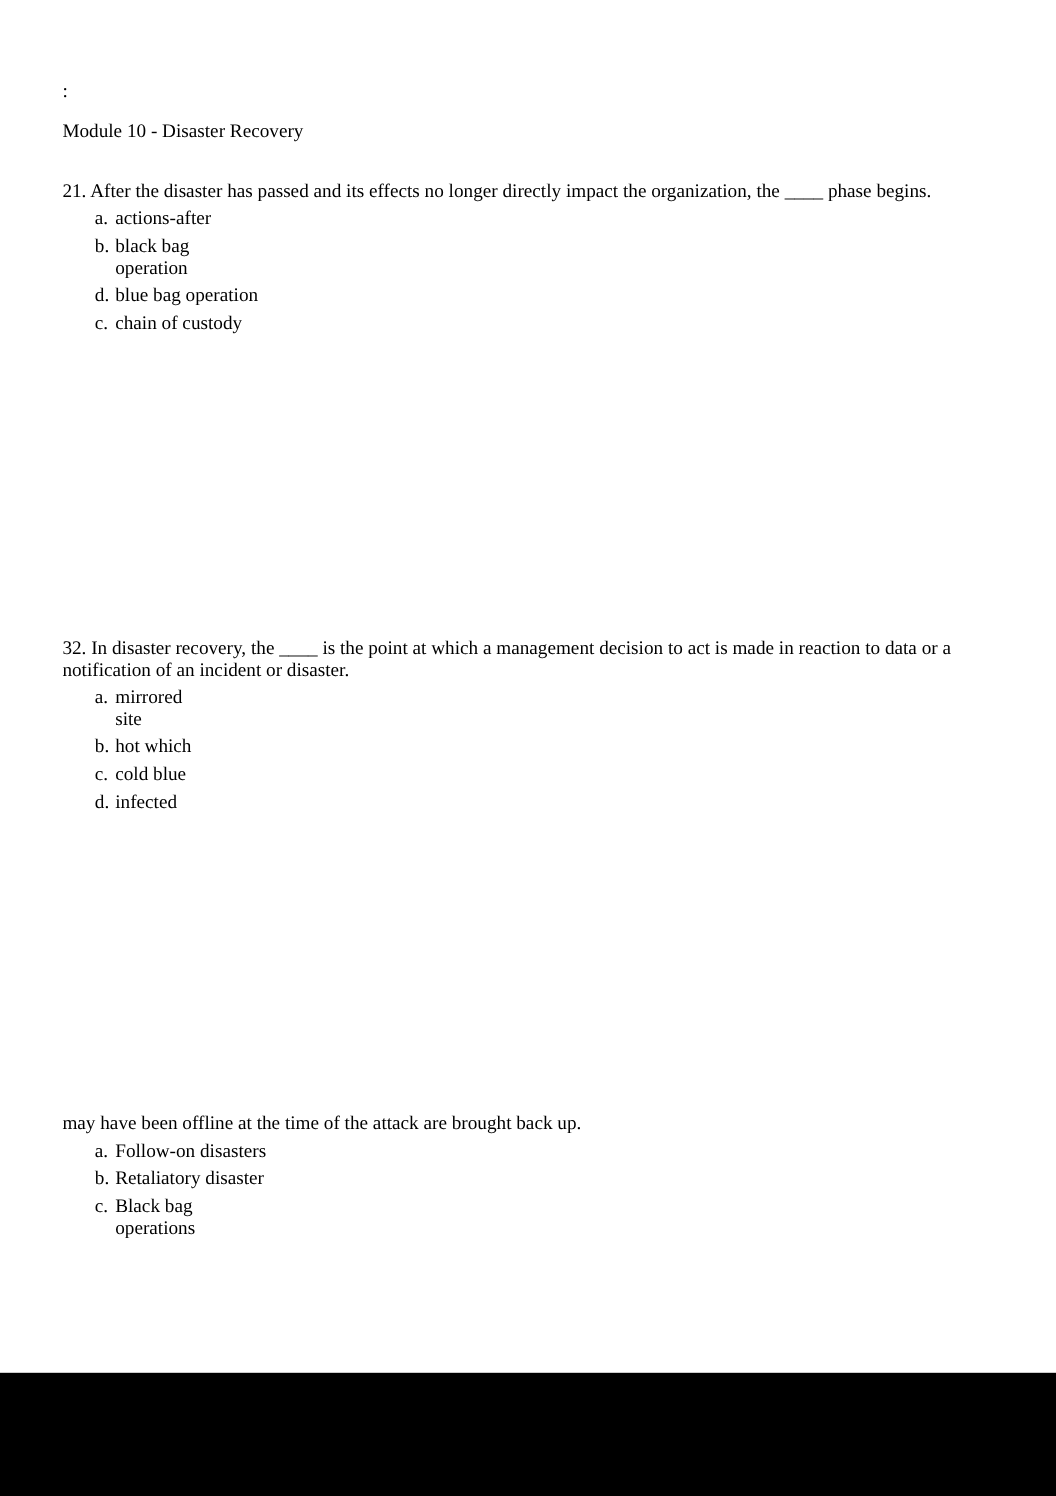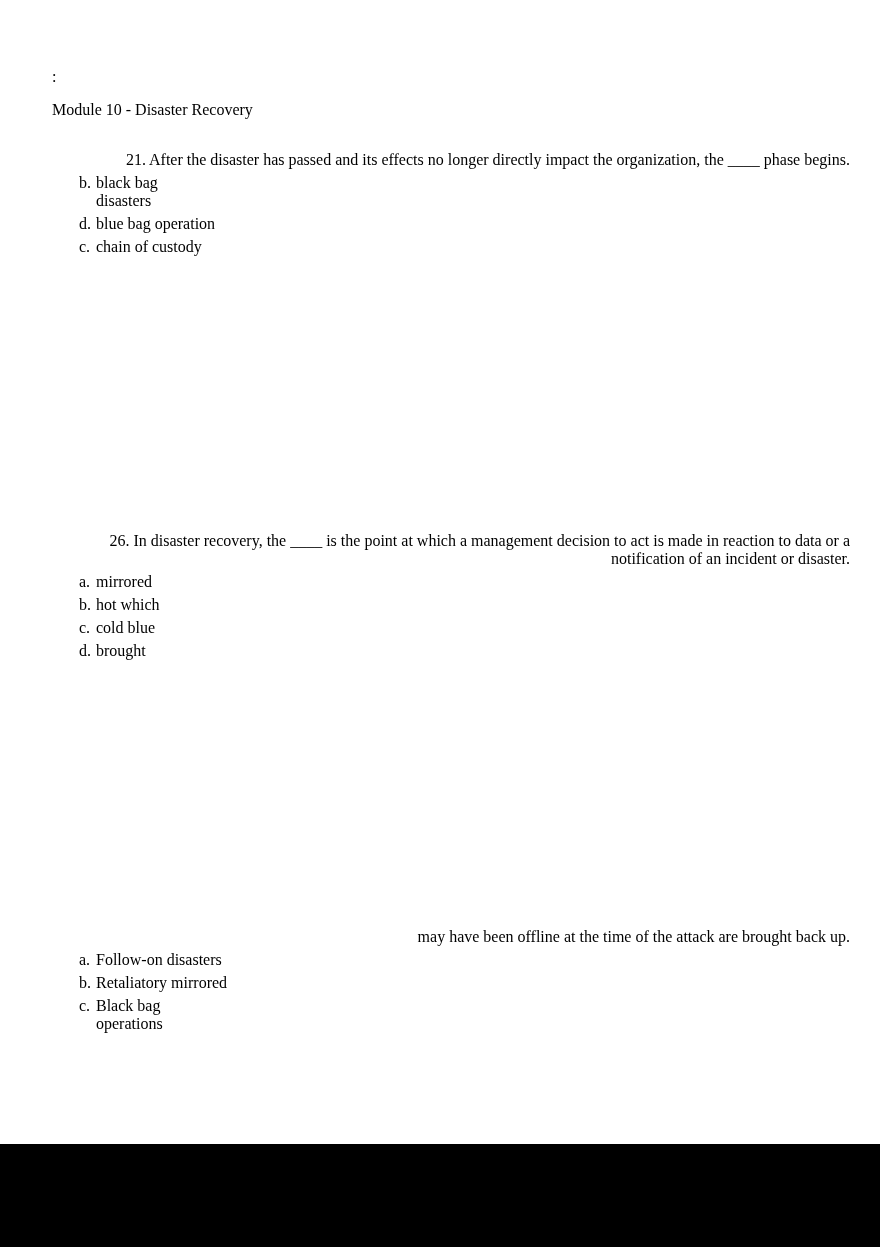--- a/index.html
+++ b/index.html
@@ -28,21 +28,20 @@
     text-align: center;
   }
   .question {
     position: absolute;
     left: 52px;
     right: 30px;
   }
   .stem-line {
     line-height: 18px;
     white-space: nowrap;
-    text-align: right;
   }
   .opt {
     margin-top: 5px;
     padding-left: 27px;
     line-height: 18px;
     white-space: nowrap;
   }
   .opt-label {
     display: inline-block;
     width: 17px;
@@ -75,67 +74,71 @@
 
 <div class="page">
 
   <div class="colon">:</div>
 
   <div class="module-title">Module 10 - Disaster Recovery</div>
 
   <section class="question" style="top:151px">
     <div class="stem-line">21. After the disaster has passed and its effects no longer directly impact the organization, the ____ phase begins.</div>
 
+    <div class="opt">
+      <span class="opt-label">a.</span><span>actions-after</span>
+    </div>
 
     <div class="opt">
       <span class="opt-label">b.</span><span>black bag</span>
     </div>
-    <div class="opt-cont">disasters</div>
+    <div class="opt-cont">operation</div>
 
     <div class="opt">
       <span class="opt-label">d.</span><span>blue bag operation</span>
     </div>
 
     <div class="opt">
       <span class="opt-label">c.</span><span>chain of custody</span>
     </div>
 
   </section>
 
   <section class="question" style="top:532px">
-    <div class="stem-line">26. In disaster recovery, the ____ is the point at which a management decision to act is made in reaction to data or a</div>
+    <div class="stem-line">32. In disaster recovery, the ____ is the point at which a management decision to act is made in reaction to data or a</div>
     <div class="stem-line">notification of an incident or disaster.</div>
 
     <div class="opt">
       <span class="opt-label">a.</span><span>mirrored</span>
     </div>
+    <div class="opt-cont">site</div>
 
     <div class="opt">
       <span class="opt-label">b.</span><span>hot which</span>
     </div>
 
     <div class="opt">
       <span class="opt-label">c.</span><span>cold blue</span>
     </div>
 
     <div class="opt">
-      <span class="opt-label">d.</span><span>brought</span>
+      <span class="opt-label">d.</span><span>infected</span>
     </div>
 
   </section>
 
   <section class="question" style="top:928px">
     <div class="stem-line">may have been offline at the time of the attack are brought back up.</div>
 
     <div class="opt">
       <span class="opt-label">a.</span><span>Follow-on disasters</span>
     </div>
 
     <div class="opt">
-      <span class="opt-label">b.</span><span>Retaliatory mirrored</span>
+      <span class="opt-label">b.</span><span>Retaliatory disaster</span>
     </div>
 
     <div class="opt">
       <span class="opt-label">c.</span><span>Black bag</span>
     </div>
     <div class="opt-cont">operations</div>
   </section>
 
   <div class="black-band"></div>
 

